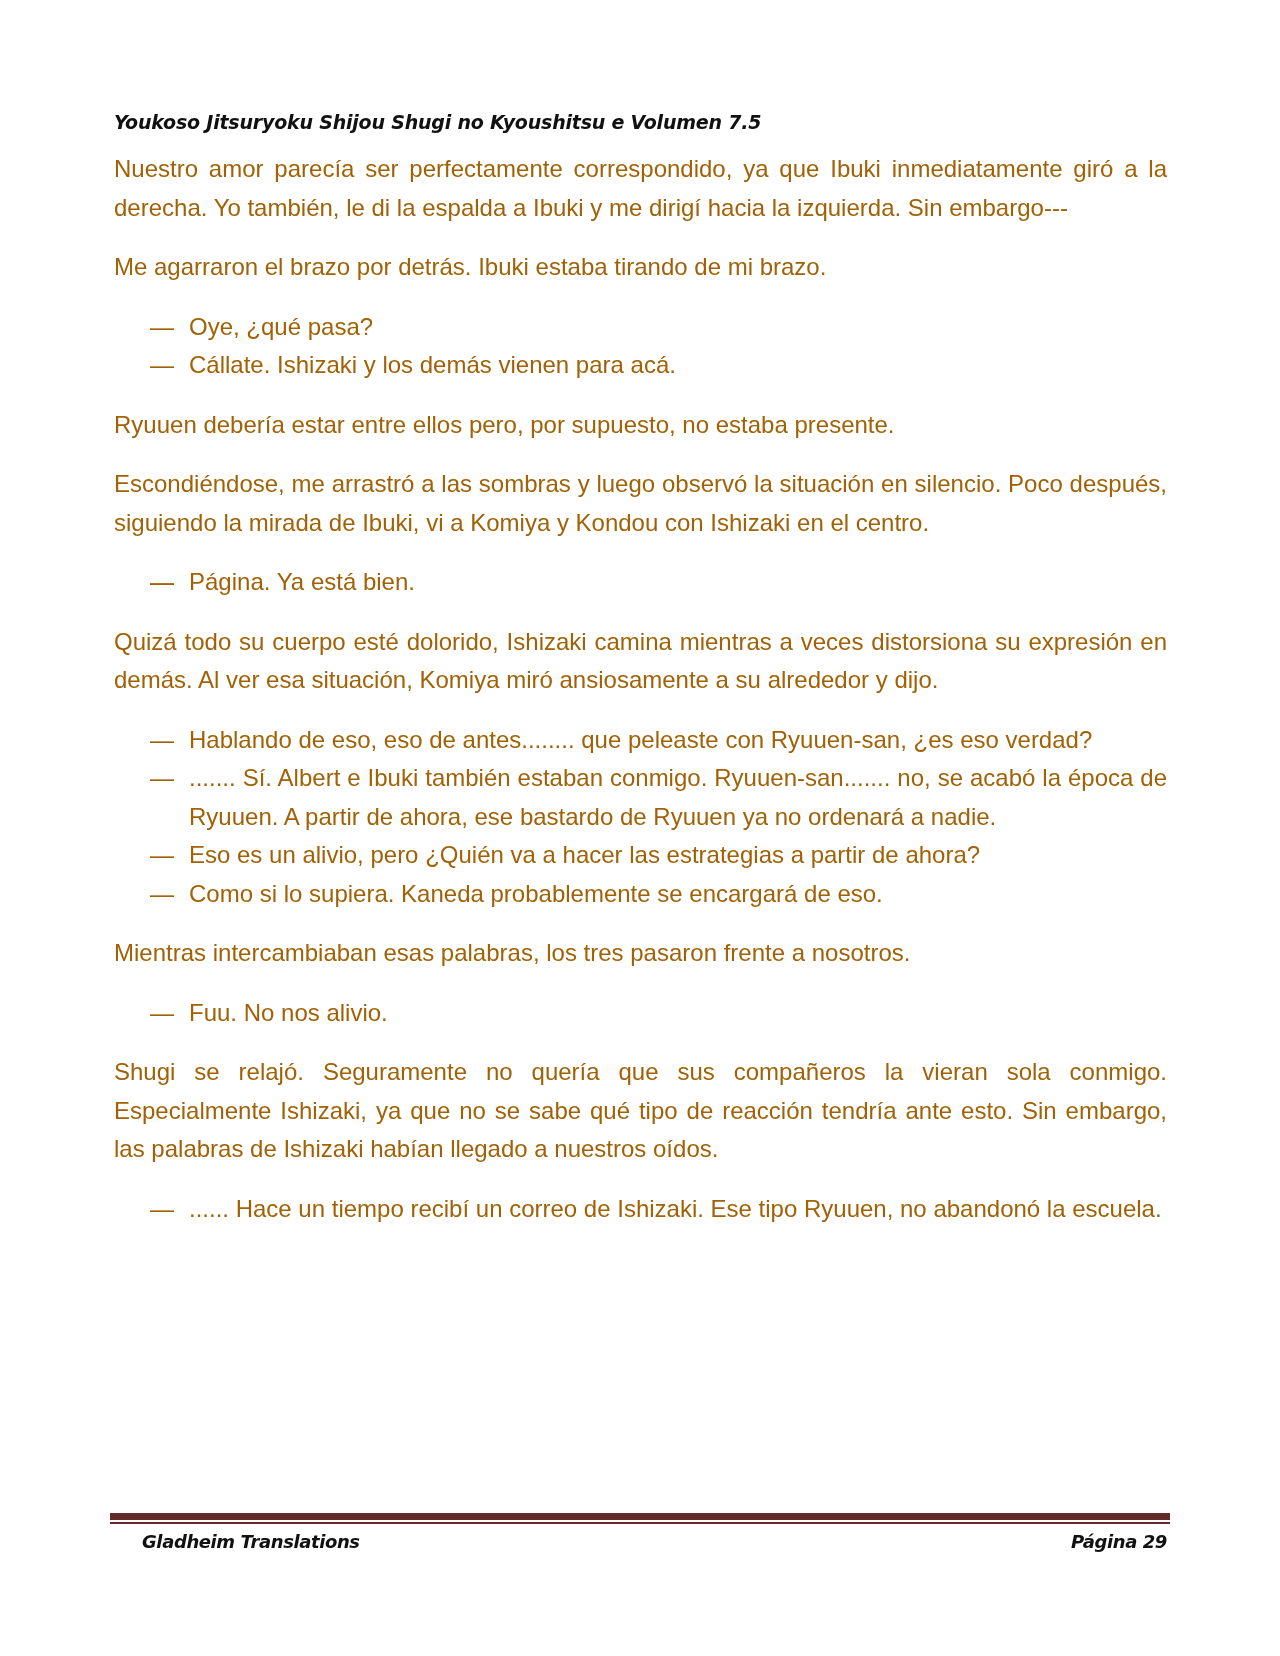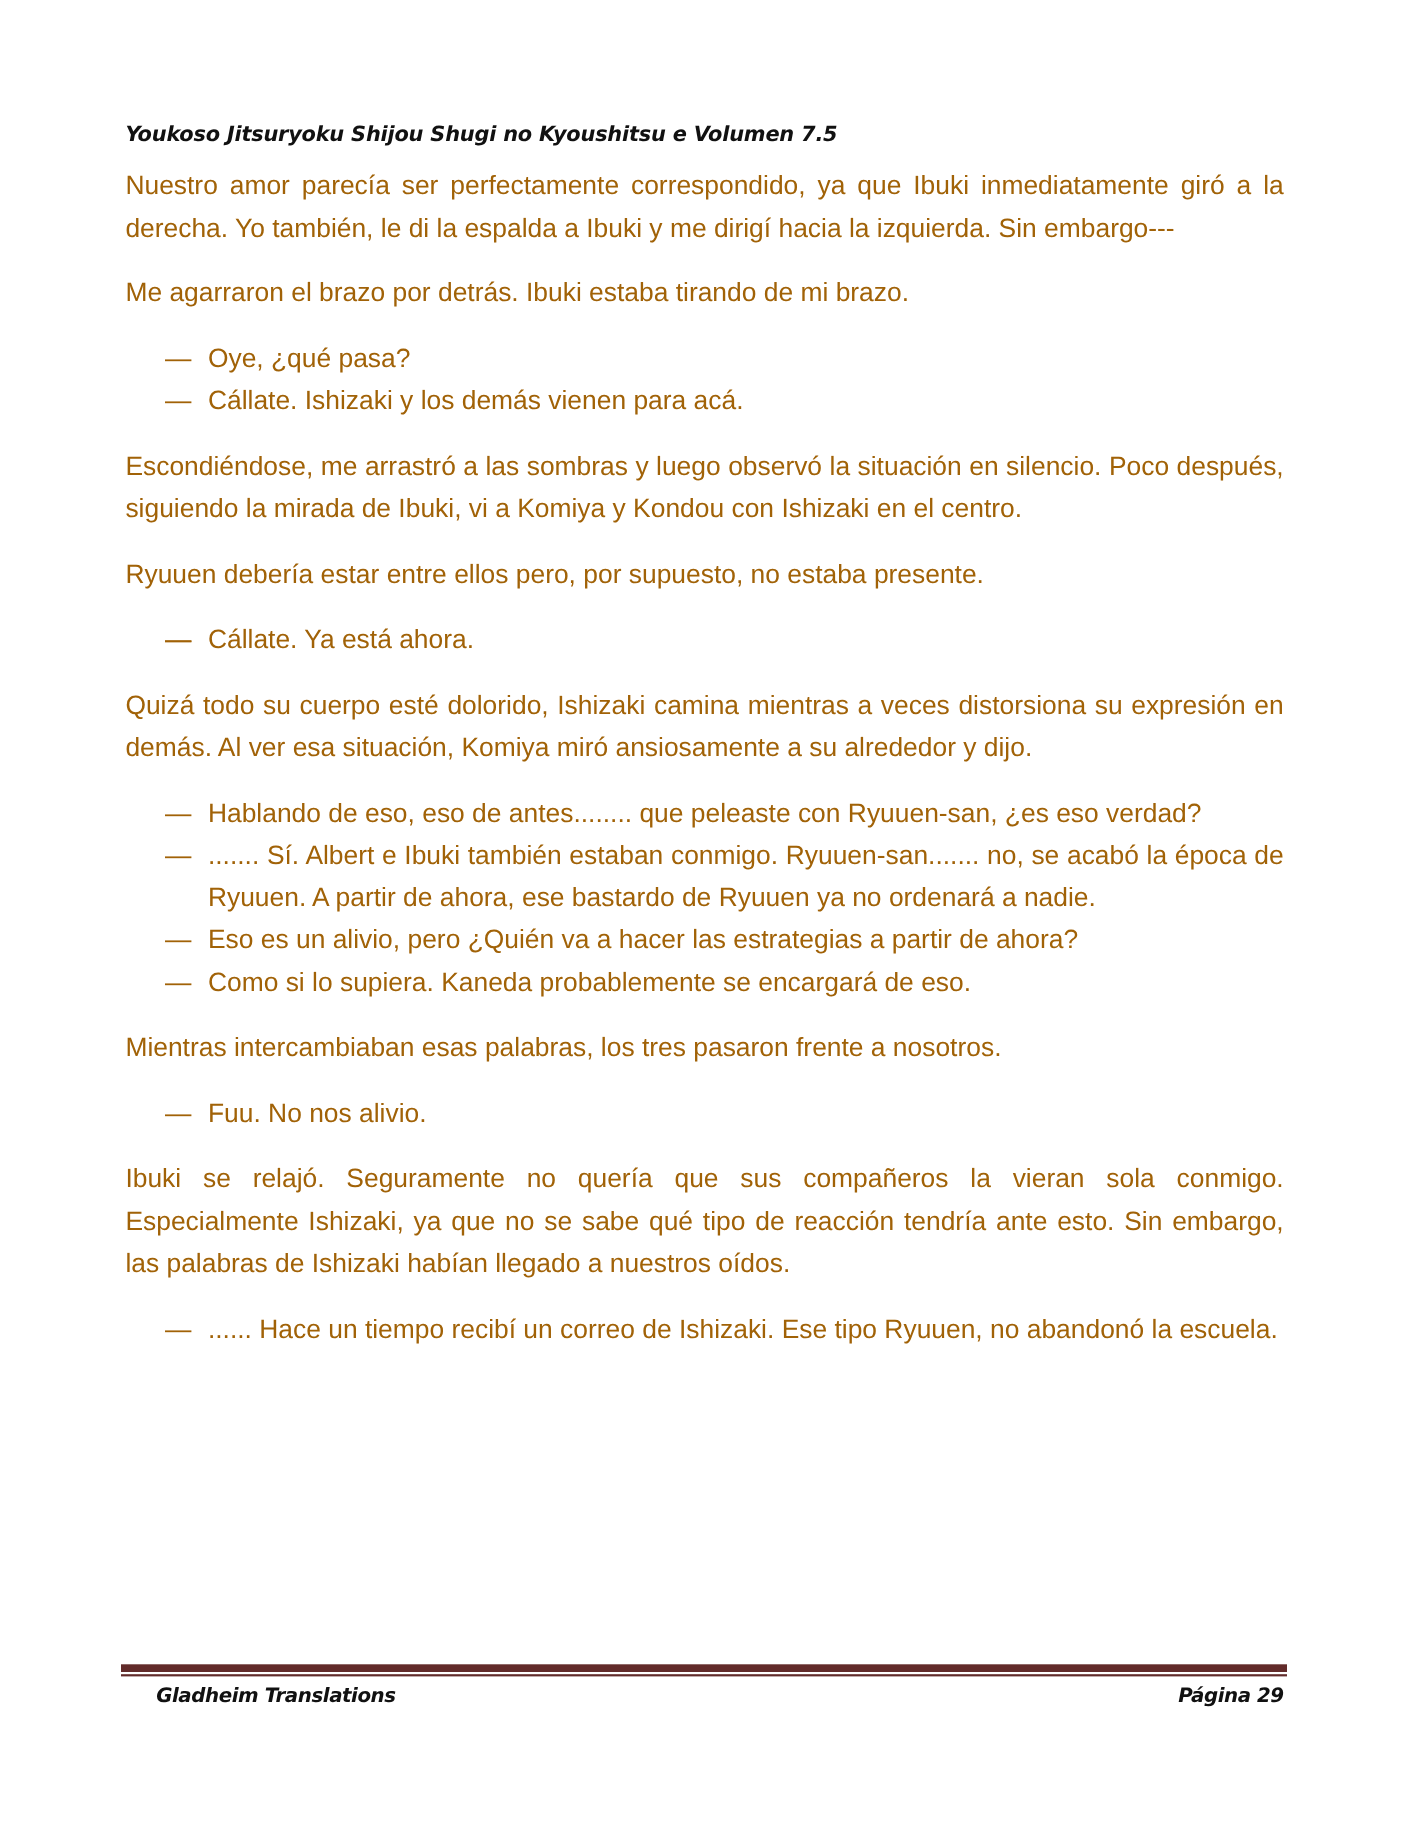--- a/index.html
+++ b/index.html
@@ -42,44 +42,44 @@
 <div class="content">
 
   <p class="para">Nuestro amor parecía ser perfectamente correspondido, ya que Ibuki inmediatamente giró a la derecha. Yo también, le di la espalda a Ibuki y me dirigí hacia la izquierda. Sin embargo---</p>
   <p class="para">Me agarraron el brazo por detrás. Ibuki estaba tirando de mi brazo.</p>
 
   <div class="dialog-group">
     <p class="dialog"><span class="dash">—</span><span>Oye, ¿qué pasa?</span></p>
     <p class="dialog"><span class="dash">—</span><span>Cállate. Ishizaki y los demás vienen para acá.</span></p>
   </div>
 
+  <p class="para">Ryuuen debería estar entre ellos pero, por supuesto, no estaba presente.</p>
   <p class="para">Escondiéndose, me arrastró a las sombras y luego observó la situación en silencio. Poco después, siguiendo la mirada de Ibuki, vi a Komiya y Kondou con Ishizaki en el centro.</p>
-  <p class="para">Ryuuen debería estar entre ellos pero, por supuesto, no estaba presente.</p>
 
   <div class="dialog-group">
     <p class="dialog"><span class="dash">—</span></p>
-    <p class="dialog"><span class="dash">—</span><span>Cállate. Ya está ahora.</span></p>
+    <p class="dialog"><span class="dash">—</span><span>Página. Ya está bien.</span></p>
   </div>
 
   <p class="para">Quizá todo su cuerpo esté dolorido, Ishizaki camina mientras a veces distorsiona su expresión en demás. Al ver esa situación, Komiya miró ansiosamente a su alrededor y dijo.</p>
 
   <div class="dialog-group">
     <p class="dialog"><span class="dash">—</span><span>Hablando de eso, eso de antes........ que peleaste con Ryuuen-san, ¿es eso verdad?</span></p>
     <p class="dialog"><span class="dash">—</span><span>....... Sí. Albert e Ibuki también estaban conmigo. Ryuuen-san....... no, se acabó la época de Ryuuen. A partir de ahora, ese bastardo de Ryuuen ya no ordenará a nadie.</span></p>
     <p class="dialog"><span class="dash">—</span><span>Eso es un alivio, pero ¿Quién va a hacer las estrategias a partir de ahora?</span></p>
     <p class="dialog"><span class="dash">—</span><span>Como si lo supiera. Kaneda probablemente se encargará de eso.</span></p>
   </div>
 
   <p class="para">Mientras intercambiaban esas palabras, los tres pasaron frente a nosotros.</p>
 
   <div class="dialog-group">
     <p class="dialog"><span class="dash">—</span><span>Fuu. No nos alivio.</span></p>
   </div>
 
-  <p class="para">Ibuki se relajó. Seguramente no quería que sus compañeros la vieran sola conmigo. Especialmente Ishizaki, ya que no se sabe qué tipo de reacción tendría ante esto. Sin embargo, las palabras de Ishizaki habían llegado a nuestros oídos.</p>
+  <p class="para">Shugi se relajó. Seguramente no quería que sus compañeros la vieran sola conmigo. Especialmente Ishizaki, ya que no se sabe qué tipo de reacción tendría ante esto. Sin embargo, las palabras de Ishizaki habían llegado a nuestros oídos.</p>
 
   <div class="dialog-group">
     <p class="dialog"><span class="dash">—</span><span>...... Hace un tiempo recibí un correo de Ishizaki. Ese tipo Ryuuen, no abandonó la escuela.</span></p>
   </div>
 
 </div>
 
 <div class="footer-rule">
   <div class="thick"></div>
   <div class="gap"></div>

